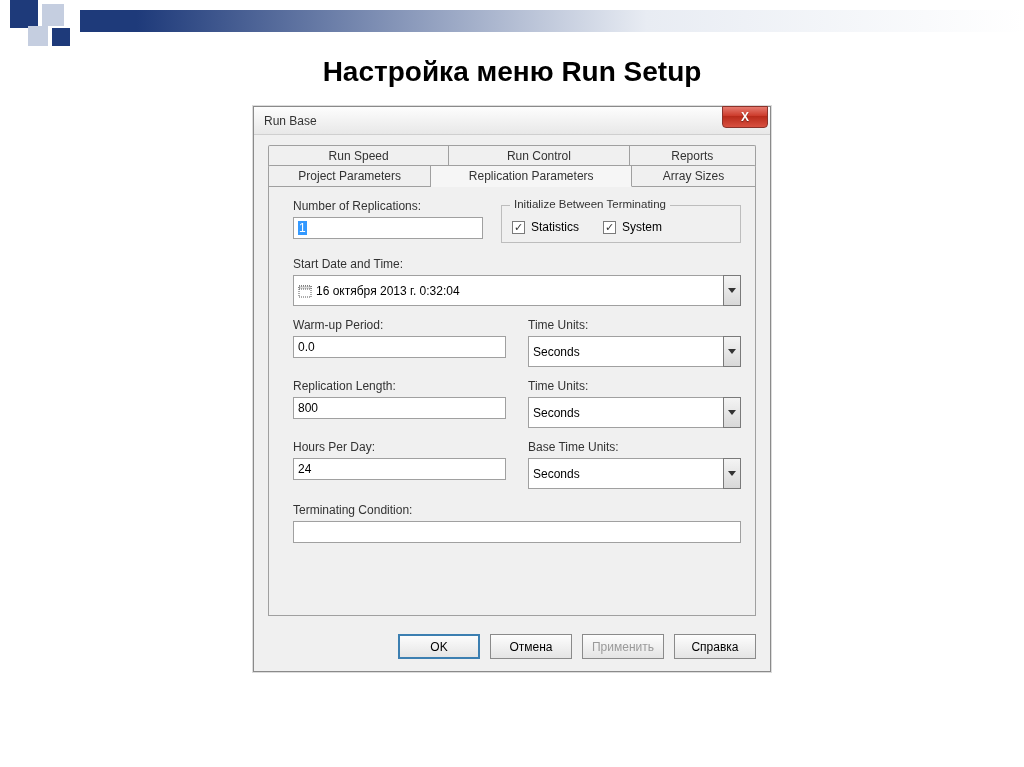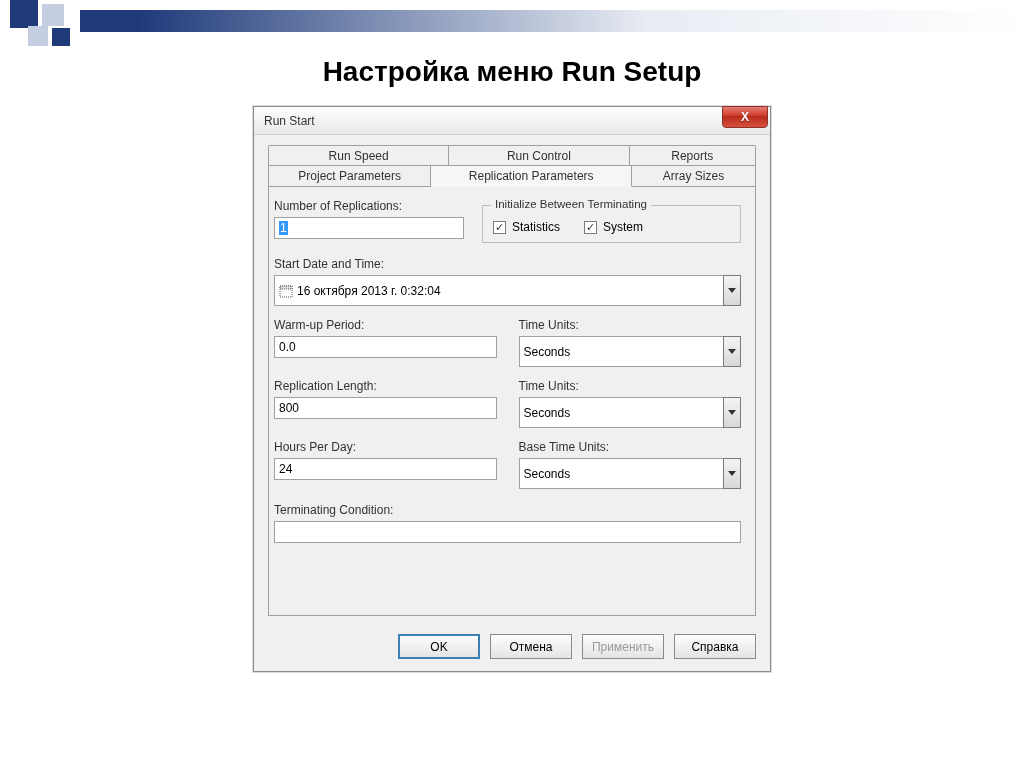--- a/index.html
+++ b/index.html
@@ -100,21 +100,21 @@
   .tab-top1 { flex: 1; border-top-left-radius: 2px; }
   .tab-top2 { flex: 1; border-left: none; }
   .tab-top3 { flex: 0.7; border-left: none; border-top-right-radius: 2px; }
   .tab-row2 { margin-top: -1px; }
   .tab-b1 { flex: 1.05; border-top-left-radius: 2px; }
   .tab-b2 { flex: 1.3; border-left: none; background: #f6f6f6; z-index: 2; border-bottom: 1px solid #f6f6f6; margin-bottom: -1px; }
   .tab-b3 { flex: 0.8; border-left: none; border-top-right-radius: 2px; }
   .tab-content {
     border: 1px solid #a0a0a0;
     background: #f0f0f0;
-    padding: 12px 14px 14px 5px;
+    padding: 12px 14px 14px 24px;
     min-height: 430px;
   }
   .field-label {
     color: #333;
     margin-bottom: 4px;
   }
   .text-input {
     height: 22px;
     border: 1px solid #a0a0a0;
     background: #fff;
@@ -247,21 +247,21 @@
   <div class="square sq2"></div>
   <div class="square sq3"></div>
   <div class="square sq4"></div>
   <div class="bar"></div>
 </div>
 
 <div class="page-title">Настройка меню Run Setup</div>
 
 <div class="dialog">
   <div class="titlebar">
-    <span class="titlebar-text">Run Start</span>
+    <span class="titlebar-text">Run Base</span>
     <div class="close-button">
       <span>X</span>
     </div>
   </div>
 
   <div class="dialog-body">
     <div class="tabs">
       <div class="tab-row">
         <div class="tab tab-top1">Run Speed</div>
         <div class="tab tab-top2">Run Control</div>

